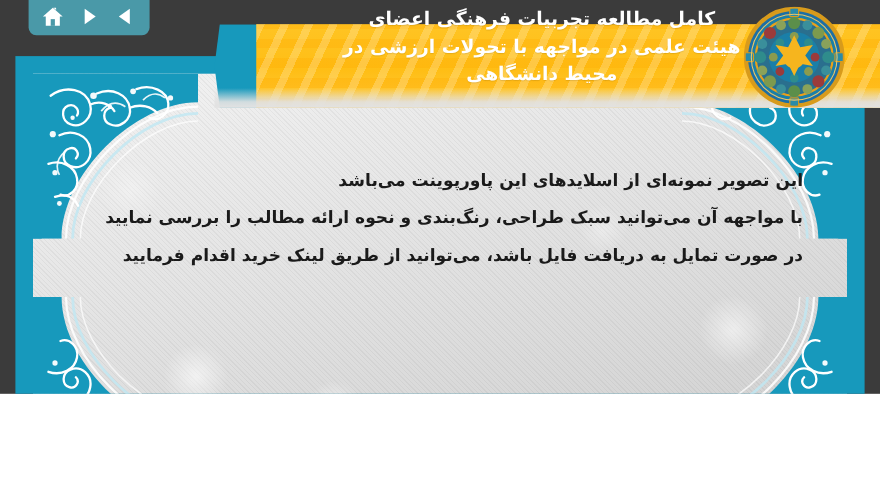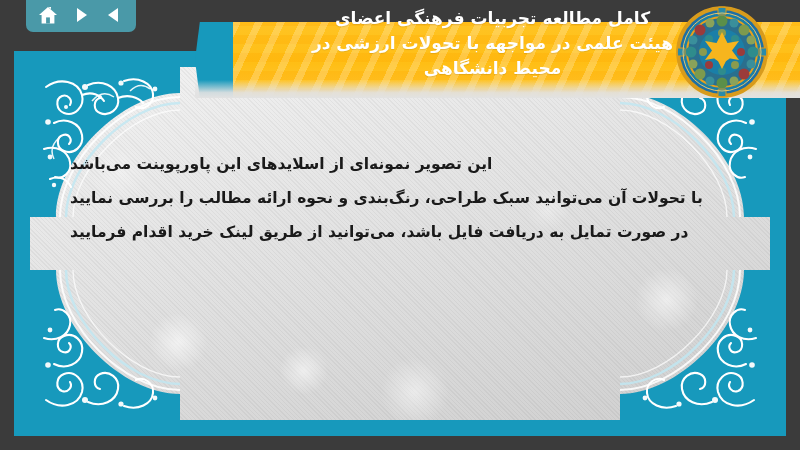--- a/index.html
+++ b/index.html
@@ -7,21 +7,21 @@
   html, body {
     width: 800px;
     height: 450px;
     overflow: hidden;
     font-family: "DejaVu Sans", sans-serif;
   }
 
   #stage {
     position: relative;
     width: 800px;
-    height: 450px;
+    height: 358px;
     background: #3b3b3b;
     overflow: hidden;
   }
 
   
   #navbar {
     position: absolute;
     left: 26px;
     top: -10px;
     width: 110px;
@@ -161,21 +161,21 @@
   .corner.bl { left: 0;  bottom: 0; transform: scaleY(-1); }
   .corner.br { right: 0; bottom: 0; transform: scale(-1,-1); }
 
   
   #body-text {
     position: absolute;
     left: 40px;
     right: 40px;
     top: 80px;
     direction: rtl;
-    text-align: left;
+    text-align: right;
     z-index: 8;
   }
   .bodyline {
     color: #1a1a1a;
     font-size: 15.5px;
     line-height: 34px;
     font-weight: bold;
     letter-spacing: 0;
     white-space: nowrap;
   }
@@ -374,20 +374,20 @@
             <circle cx="91" cy="16" r="2.6"></circle>
             <circle cx="125" cy="22" r="2.4"></circle>
             <circle cx="18" cy="55" r="2.8"></circle>
             <circle cx="20" cy="90" r="2.4"></circle>
           </g>
         </svg>
       </div>
 
       <div id="body-text">
         <div class="bodyline">این تصویر نمونه‌ای از اسلایدهای این پاورپوینت می‌باشد</div>
-        <div class="bodyline">با تحولات آن می‌توانید سبک طراحی، رنگ‌بندی و نحوه ارائه مطالب را بررسی نمایید</div>
+        <div class="bodyline">با مواجهه آن می‌توانید سبک طراحی، رنگ‌بندی و نحوه ارائه مطالب را بررسی نمایید</div>
         <div class="bodyline">در صورت تمایل به دریافت فایل باشد، می‌توانید از طریق لینک خرید اقدام فرمایید</div>
       </div>
 
     </div>
   </div>
 
 </div>
 
 </body></html>

